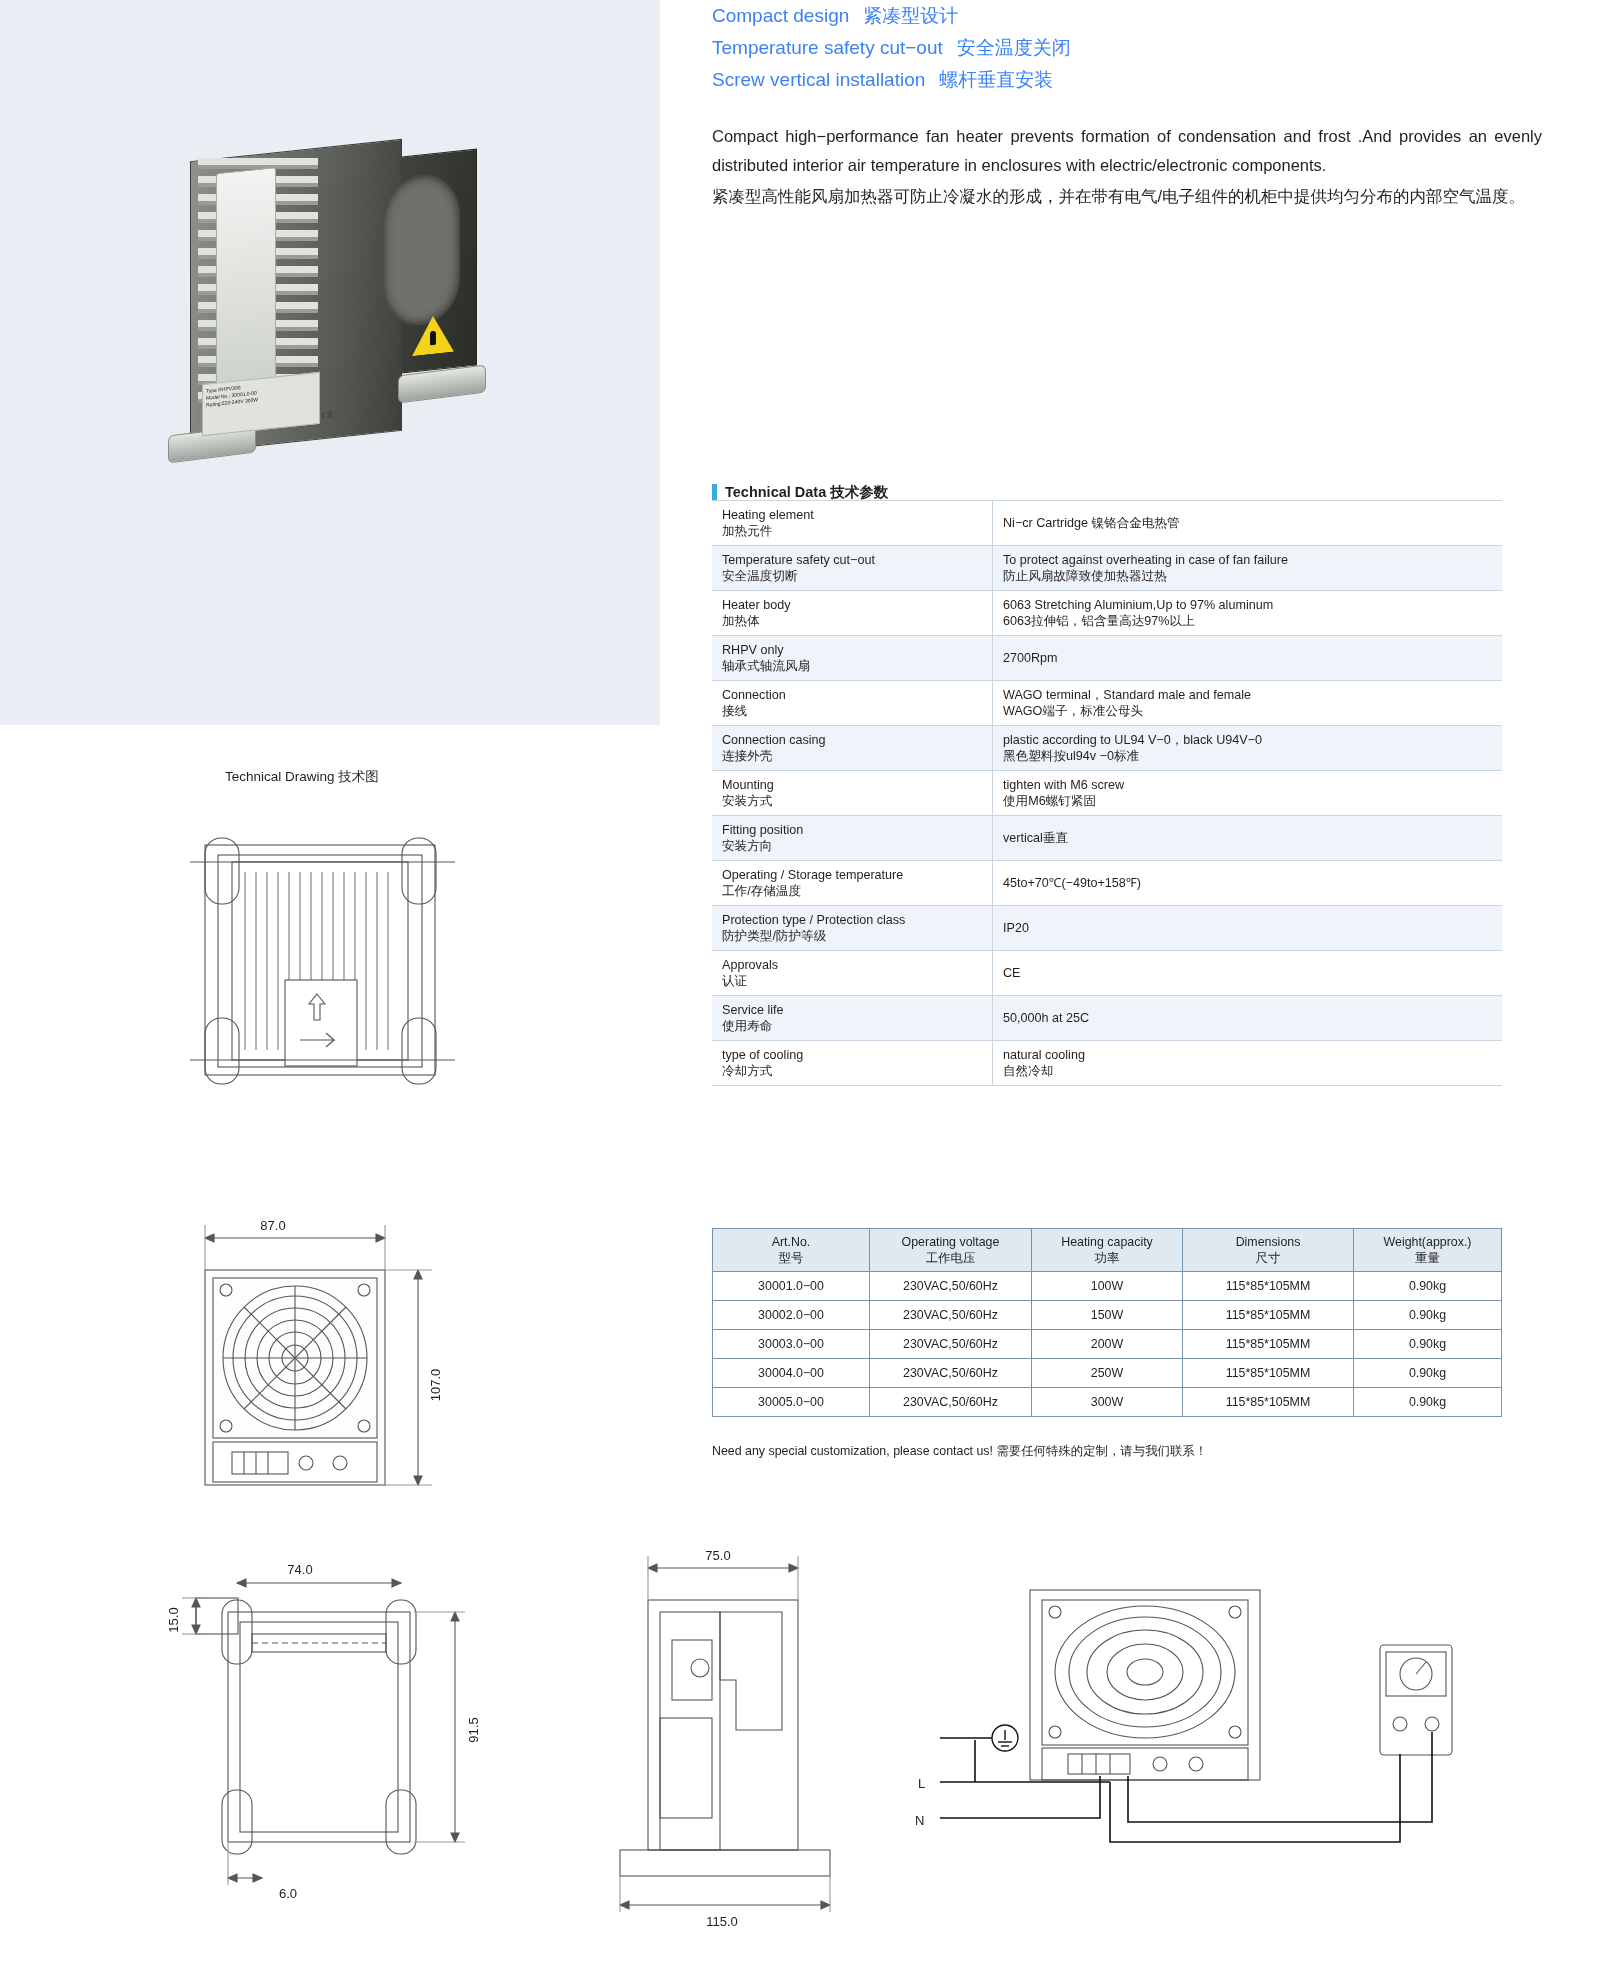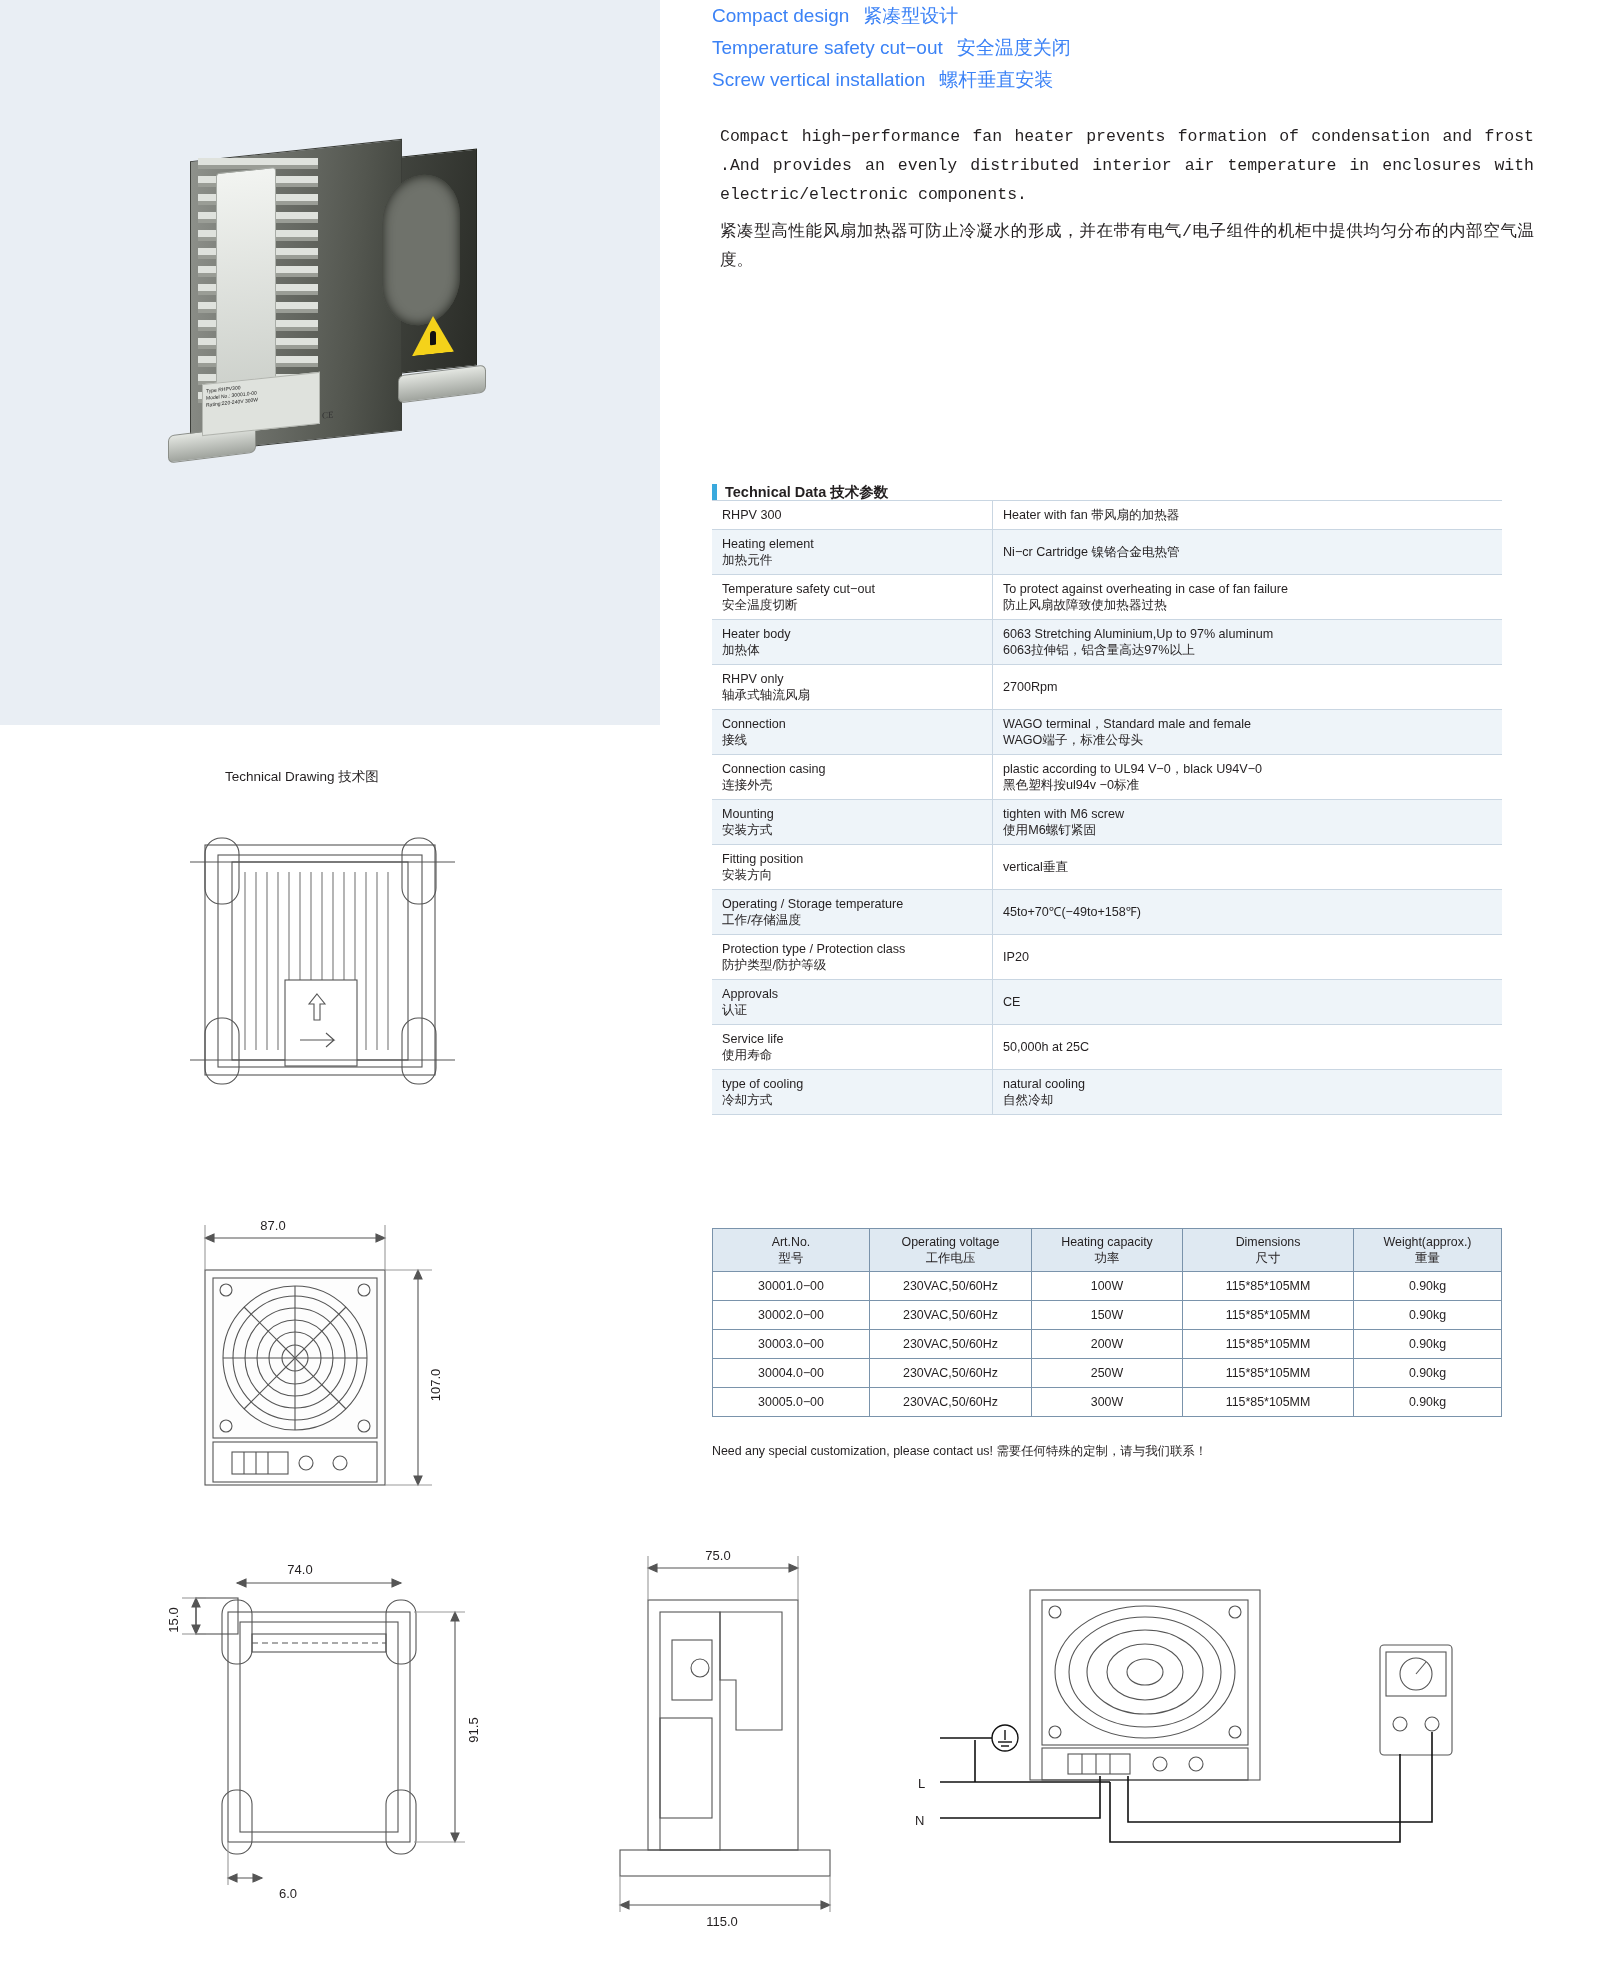--- a/index.html
+++ b/index.html
@@ -46,21 +46,21 @@
   .pp-warn:after{content:"";position:absolute;left:17px;top:14px;width:6px;height:14px;
     background:#111;border-radius:3px 3px 1px 1px;}
   .pp-ce{position:absolute;left:172px;top:280px;font-size:9px;color:#333;
     transform:skewY(-6deg);font-family:"Liberation Serif",serif;}
 
   
   .rcol{position:absolute;left:712px;top:0;width:830px;}
   .headline{font-size:19px;line-height:32px;color:#3b82f6;}
   .headline .cn{margin-left:14px;}
   .para{font-size:16.5px;line-height:29px;color:#231f20;margin-top:26px;text-align:justify;}
-  .para p{margin:8px;font-family:Liberation Mono, monospace;}
+  .para p{margin:0;}
   .para .cn-para{margin-top:2px;}
 
   
   .td-head{position:absolute;left:712px;top:477px;width:790px;display:flex;align-items:center;margin-top:6px;}
   .td-bar{width:5px;height:17px;background:#3aa9dd;margin-right:8px;}
   .td-title{font-size:14.5px;font-weight:bold;}
   .td-table{position:absolute;left:712px;top:500px;width:790px;border-collapse:collapse;
     font-size:12.6px;line-height:16px;}
   .td-table td{border-top:1px solid #c9d6e2;border-bottom:1px solid #c9d6e2;
     padding:6px 8px 6px 10px;vertical-align:middle;}
@@ -141,24 +141,20 @@
   </div>
 
   <div class="td-head">
     <div class="td-bar"></div>
     <div class="td-title">Technical Data 技术参数</div>
   </div>
 
   <table class="td-table">
     <tbody>
       <tr>
-          <td><span>RHPV 300</span></td>
-          <td class="sep"><span>Heater with fan 带风扇的加热器</span></td>
-        </tr>
-      <tr>
           <td><span>Heating element</span><br><span>加热元件</span></td>
           <td class="sep"><span>Ni−cr Cartridge 镍铬合金电热管</span></td>
         </tr>
       <tr>
           <td><span>Temperature safety cut−out</span><br><span>安全温度切断</span></td>
           <td class="sep"><span>To protect against overheating in case of fan failure</span><br><span>防止风扇故障致使加热器过热</span></td>
         </tr>
       <tr>
           <td><span>Heater body</span><br><span>加热体</span></td>
           <td class="sep"><span>6063 Stretching Aluminium,Up to 97% aluminum</span><br><span>6063拉伸铝，铝含量高达97%以上</span></td>

